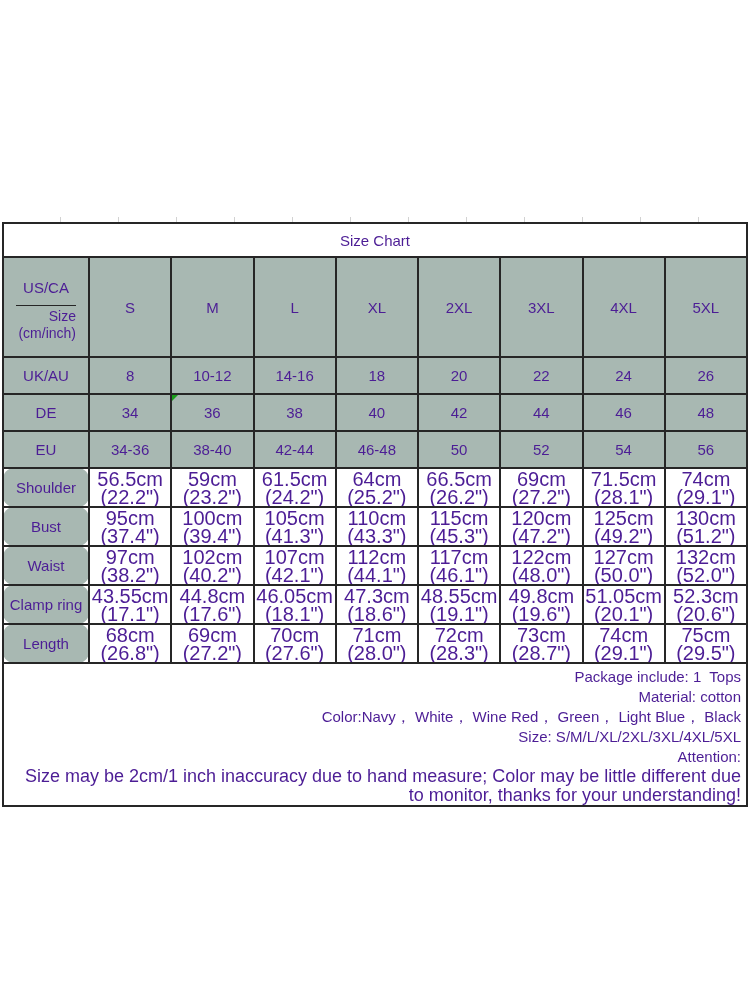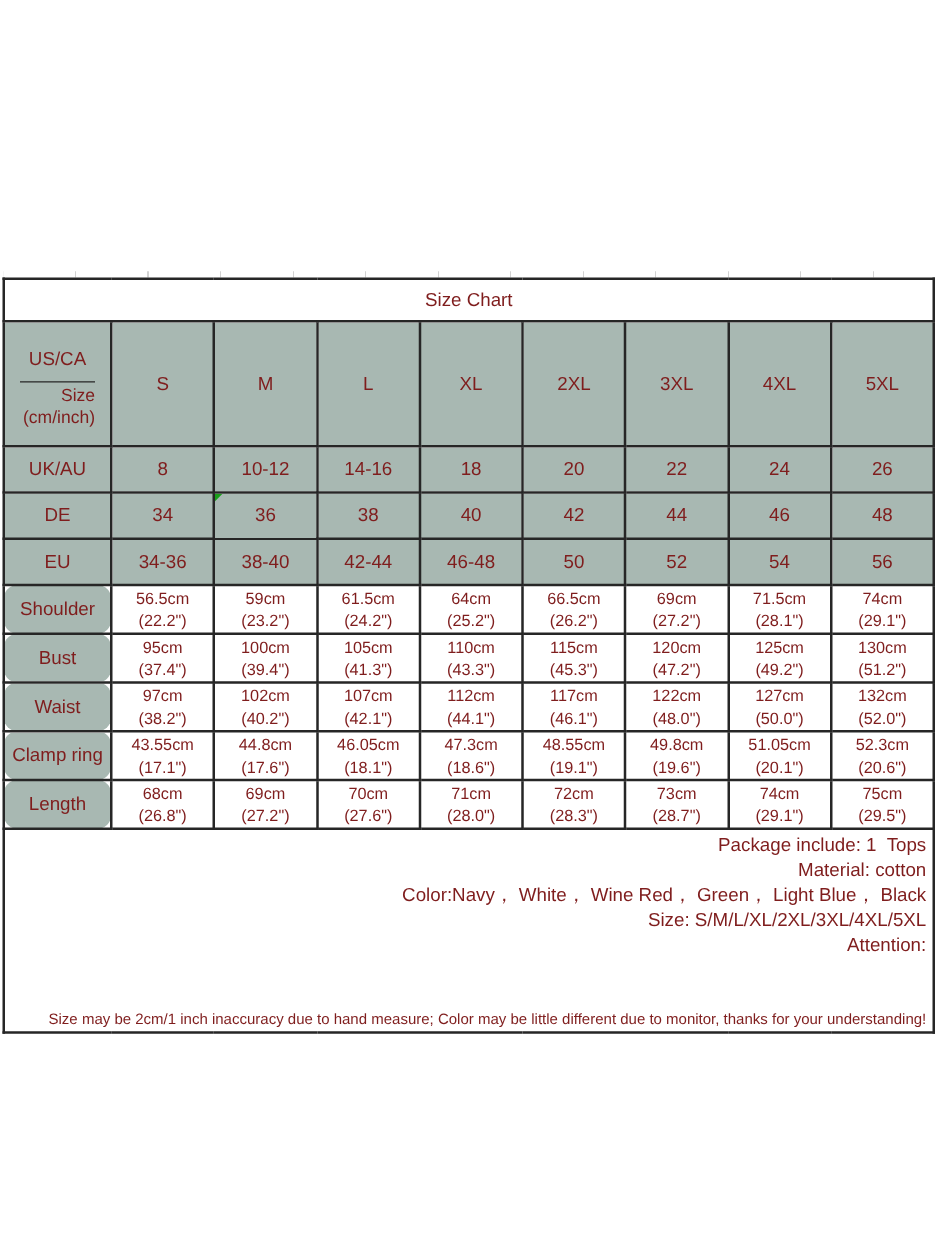--- a/index.html
+++ b/index.html
@@ -1,21 +1,21 @@
 <!DOCTYPE html>
 <html style="--cell-bg: #a8b8b2; --border-color: #262626; --marker-green: #1a9e1a;"><head>
 <meta charset="utf-8">
 <style>
   html,body{margin:0;padding:0;background:#ffffff;}
   .page{
     position:relative;
     width:750px;height:1000px;
     background:#ffffff;
     font-family:"Liberation Sans", sans-serif;
-    color:#7f1d1d;
+    color:#4c1d95;
     overflow:hidden;
   }
   
   .stub-strip{
     position:absolute;left:3px;width:744px;height:5px;
     background:repeating-linear-gradient(90deg,
       transparent 0, transparent 57px,
       #d2d2d2 57px, #d2d2d2 58px);
   }
   .stub-top{top:217px;}
@@ -41,37 +41,37 @@
     height:35px;display:flex;align-items:center;justify-content:center;
     border-bottom:1px solid var(--border-color,#262626);
     font-size:15px;
   }
   .split-bottom{
     height:38px;display:flex;flex-direction:column;
     align-items:flex-end;justify-content:center;
     font-size:14px;line-height:17px;
   }
   .size-row td{height:35px;}
-  .measure-row td{height:37px;font-size:13px;line-height:18px;}
+  .measure-row td{height:37px;font-size:20px;line-height:18px;}
   .measure-row td.label{font-size:15px;line-height:normal;border-radius:11px;}
   .rel{position:relative;}
   .tri{
     position:absolute;top:0;left:0;width:0;height:0;
     border-top:6px solid var(--marker-green,#1a9e1a);
     border-right:6px solid transparent;
   }
   .footer-cell{
     height:134px;text-align:right;vertical-align:top;
     padding:3px 5px 0 5px;
   }
   .fl{
     font-size:15px;line-height:20px;
     white-space:pre-wrap;
   }
-  .fl.note{font-size:12px;line-height:19px;margin-top:39px;}
+  .fl.note{font-size:18px;line-height:19px;}
 </style>
 </head>
 <body>
 
 <div class="page">
 
   <div class="stub-strip stub-top"></div>
   <div class="stub-strip stub-bottom"></div>
 
   <table class="size-chart">

